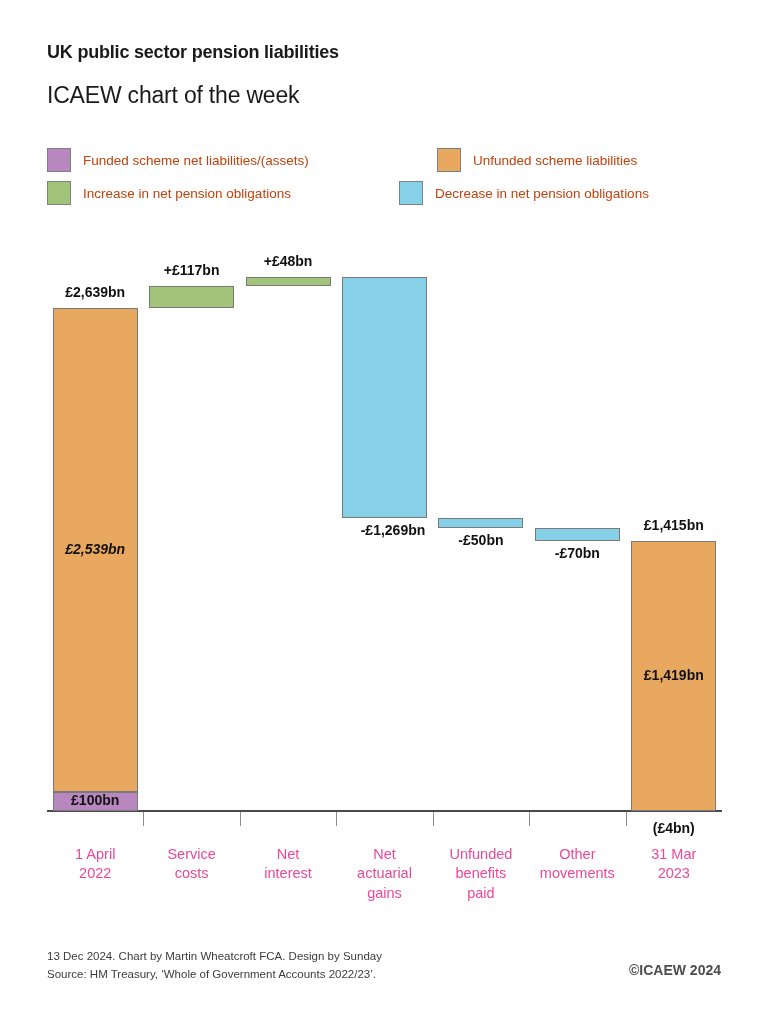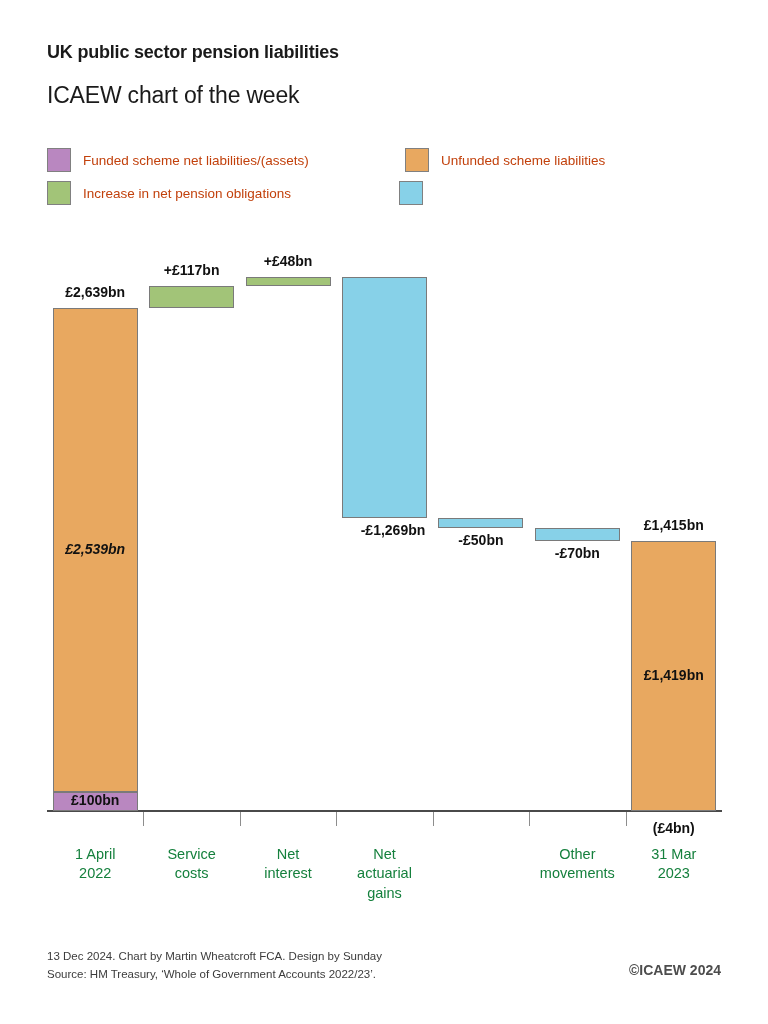--- a/index.html
+++ b/index.html
@@ -22,21 +22,21 @@
   
   .legend{position:absolute;left:47px;top:148px;width:690px;height:62px;}
   .legend-item{position:absolute;display:flex;align-items:center;}
   .legend-swatch{
     width:22px;height:22px;border:1px solid #808080;flex:0 0 auto;
   }
   .legend-label{
     margin-left:12px;font-size:13.5px;color:#c2410c;white-space:nowrap;text-align:center;
   }
   .lg-0{left:0px;  top:0px;}
-  .lg-1{left:336px;top:0px;padding-left:22px;}
+  .lg-1{left:368px;top:0px;padding-left:22px;}
   .lg-2{left:0px;  top:33px;}
   .lg-3{left:352px;top:33px;}
 
   
   .plot{position:absolute;left:0;top:0;width:768px;height:1024px;}
   .axis-line{
     position:absolute;left:47px;top:810px;width:675px;height:2px;background:#4a4a4a;
   }
   .tick{
     position:absolute;top:812px;width:1px;height:14px;background:#8d8d8d;
@@ -48,21 +48,21 @@
     position:absolute;text-align:center;font-size:14px;font-weight:bold;
     color:#111;white-space:nowrap;
   }
   .inner-value{
     position:absolute;text-align:center;font-size:14px;font-weight:bold;
     color:#111;white-space:nowrap;
   }
 
   .cat-label{
     position:absolute;top:845px;text-align:center;
-    font-size:14.5px;color:#15803d;line-height:1.33;
+    font-size:14.5px;color:#ec4899;line-height:1.33;
   }
 
   .footer-left{
     position:absolute;left:47px;top:948px;font-size:11.5px;color:#3c3c3c;
     line-height:1.55;white-space:pre-line;
   }
   .footer-right{
     position:absolute;right:47px;top:962px;font-size:14px;font-weight:bold;
     color:#4d4d4d;
     margin-left:6px;
@@ -82,20 +82,21 @@
   <div class="legend-item lg-1">
     <span class="legend-swatch" style="background:#e8a860"></span>
     <span class="legend-label">Unfunded scheme liabilities</span>
   </div>
   <div class="legend-item lg-2">
     <span class="legend-swatch" style="background:#a2c478"></span>
     <span class="legend-label">Increase in net pension obligations</span>
   </div>
   <div class="legend-item lg-3">
     <span class="legend-swatch" style="background:#87d1e8"></span>
+    <span class="legend-label">Decrease in net pension obligations</span>
   </div>
 </div>
 
 <div class="plot" id="plot">
   <div class="axis-line"></div>
 <div class="tick" style="left: 143.429px;"></div>
     <div class="tick" style="left: 239.857px;"></div>
     <div class="tick" style="left: 336.286px;"></div>
     <div class="tick" style="left: 432.714px;"></div>
     <div class="tick" style="left: 529.143px;"></div>
@@ -110,20 +111,21 @@
     <div class="bar-value" style="left: 116.643px; width: 150px; top: 261.7px;">+£117bn</div>
     <div class="cat-label" style="left: 131.643px; width: 120px;">Service<br>costs</div>
     <div class="bar" style="left: 245.571px; top: 276.551px; width: 85px; height: 9.14892px; background: rgb(162, 196, 120);"></div>
     <div class="bar-value" style="left: 213.071px; width: 150px; top: 252.551px;">+£48bn</div>
     <div class="cat-label" style="left: 228.071px; width: 120px;">Net<br>interest</div>
     <div class="bar" style="left: 342px; top: 276.551px; width: 85px; height: 241.875px; background: rgb(135, 209, 232);"></div>
     <div class="bar-value" style="left: 318px; width: 150px; top: 522.425px;">-£1,269bn</div>
     <div class="cat-label" style="left: 324.5px; width: 120px;">Net<br>actuarial<br>gains</div>
     <div class="bar" style="left: 438.429px; top: 518.425px; width: 85px; height: 9.53012px; background: rgb(135, 209, 232);"></div>
     <div class="bar-value" style="left: 405.929px; width: 150px; top: 531.955px;">-£50bn</div>
+    <div class="cat-label" style="left: 420.929px; width: 120px;">Unfunded<br>benefits<br>paid</div>
     <div class="bar" style="left: 534.857px; top: 527.955px; width: 85px; height: 13.3422px; background: rgb(135, 209, 232);"></div>
     <div class="bar-value" style="left: 502.357px; width: 150px; top: 545.297px;">-£70bn</div>
     <div class="cat-label" style="left: 517.357px; width: 120px;">Other<br>movements</div>
     <div class="bar" style="left: 631.286px; top: 540.535px; width: 85px; height: 270.465px; background: rgb(232, 168, 96);"></div>
     <div class="inner-value" style="left: 603.786px; top: 666.768px; width: 140px;">£1,419bn</div>
     <div class="bar-value" style="left: 603.786px; top: 820px; width: 140px;">(£4bn)</div>
     <div class="bar-value" style="left: 603.786px; top: 516.535px; width: 140px;">£1,415bn</div>
     <div class="cat-label" style="left: 613.786px; width: 120px;">31 Mar<br>2023</div>
   </div>
 

